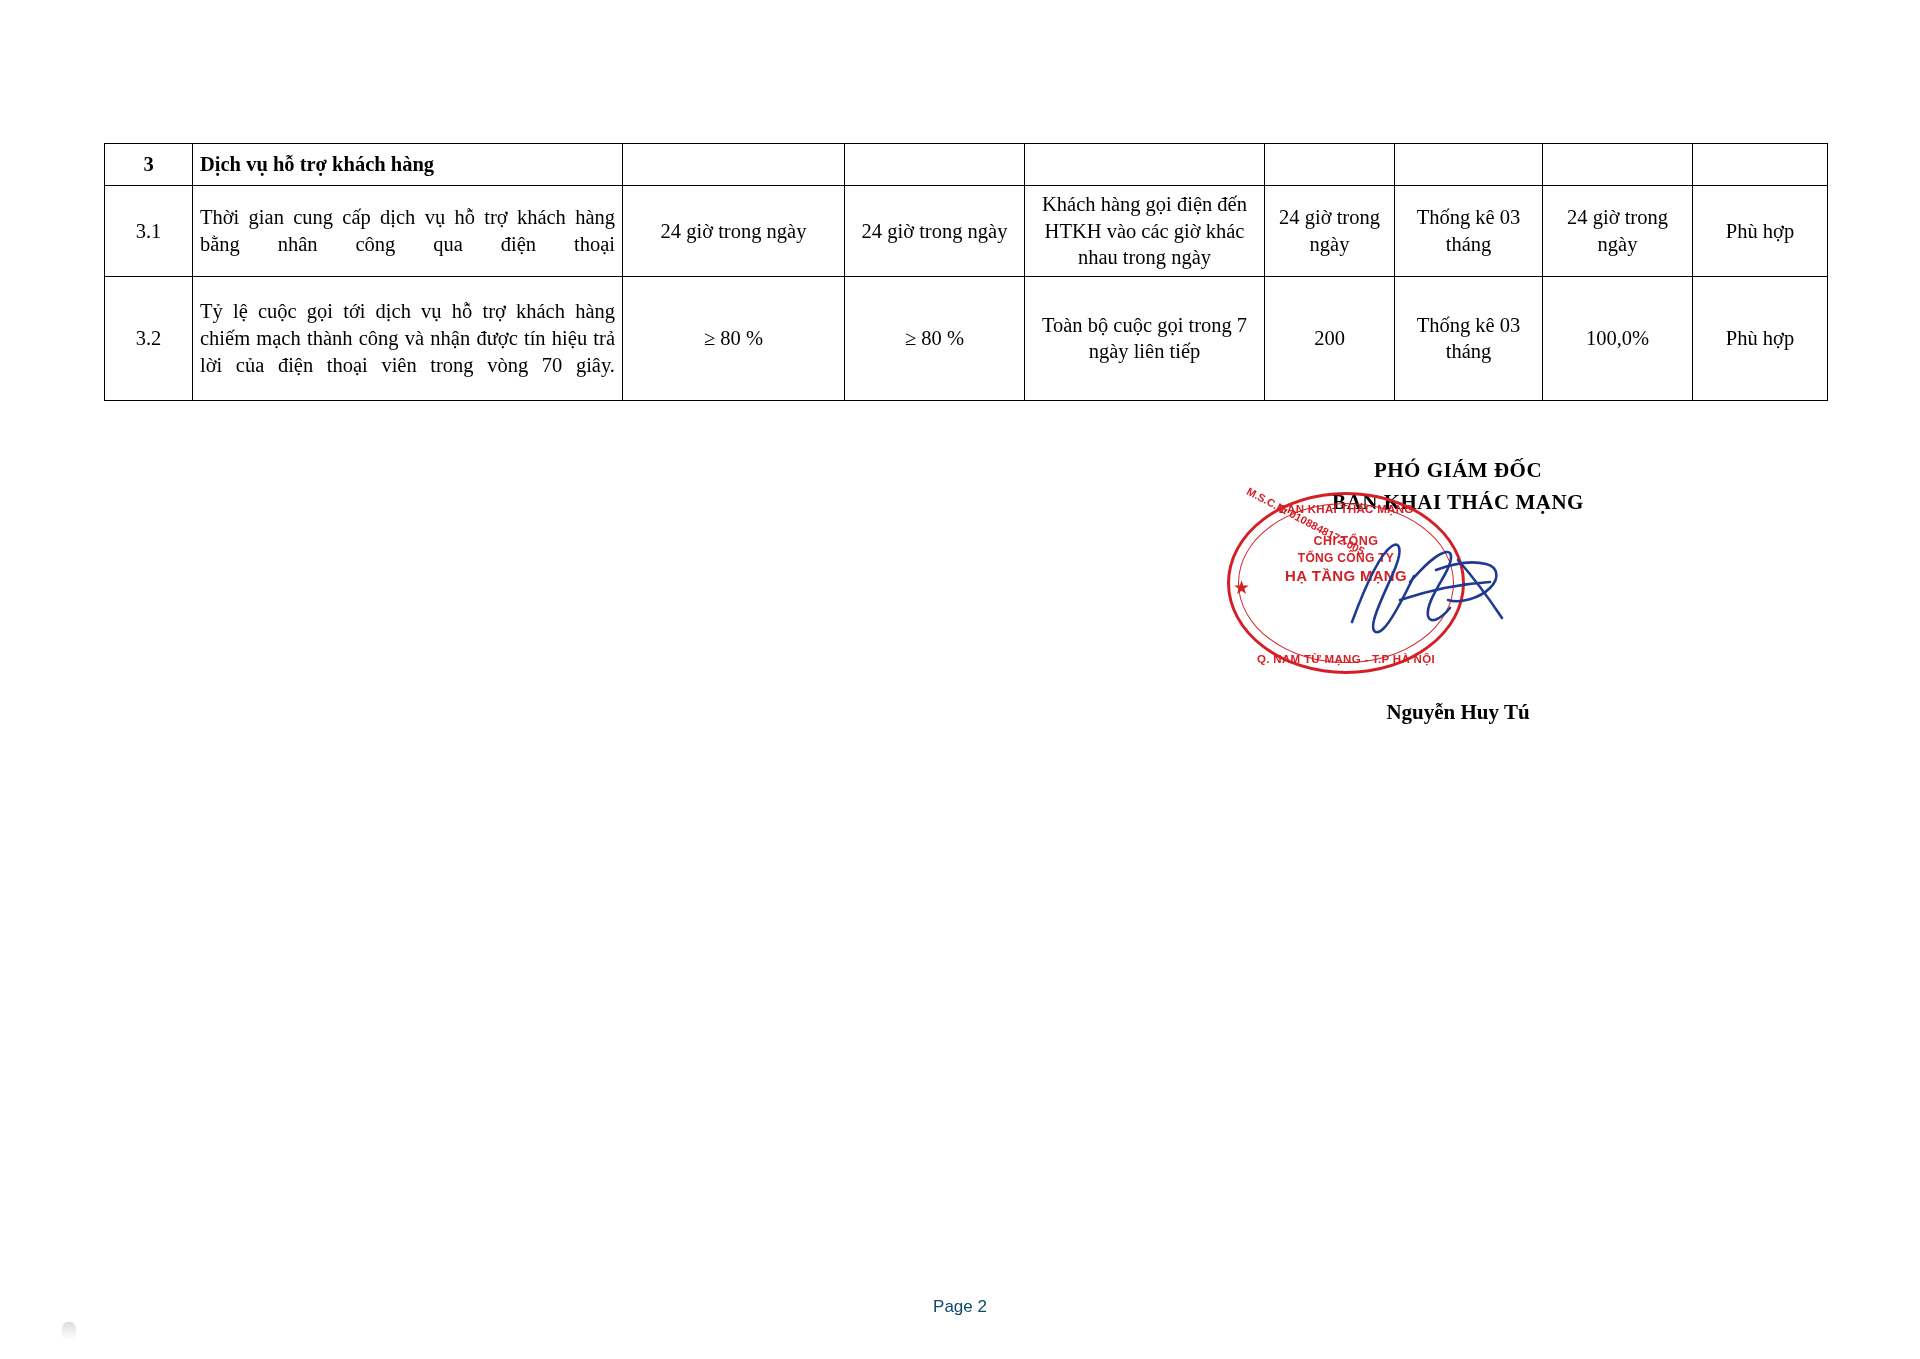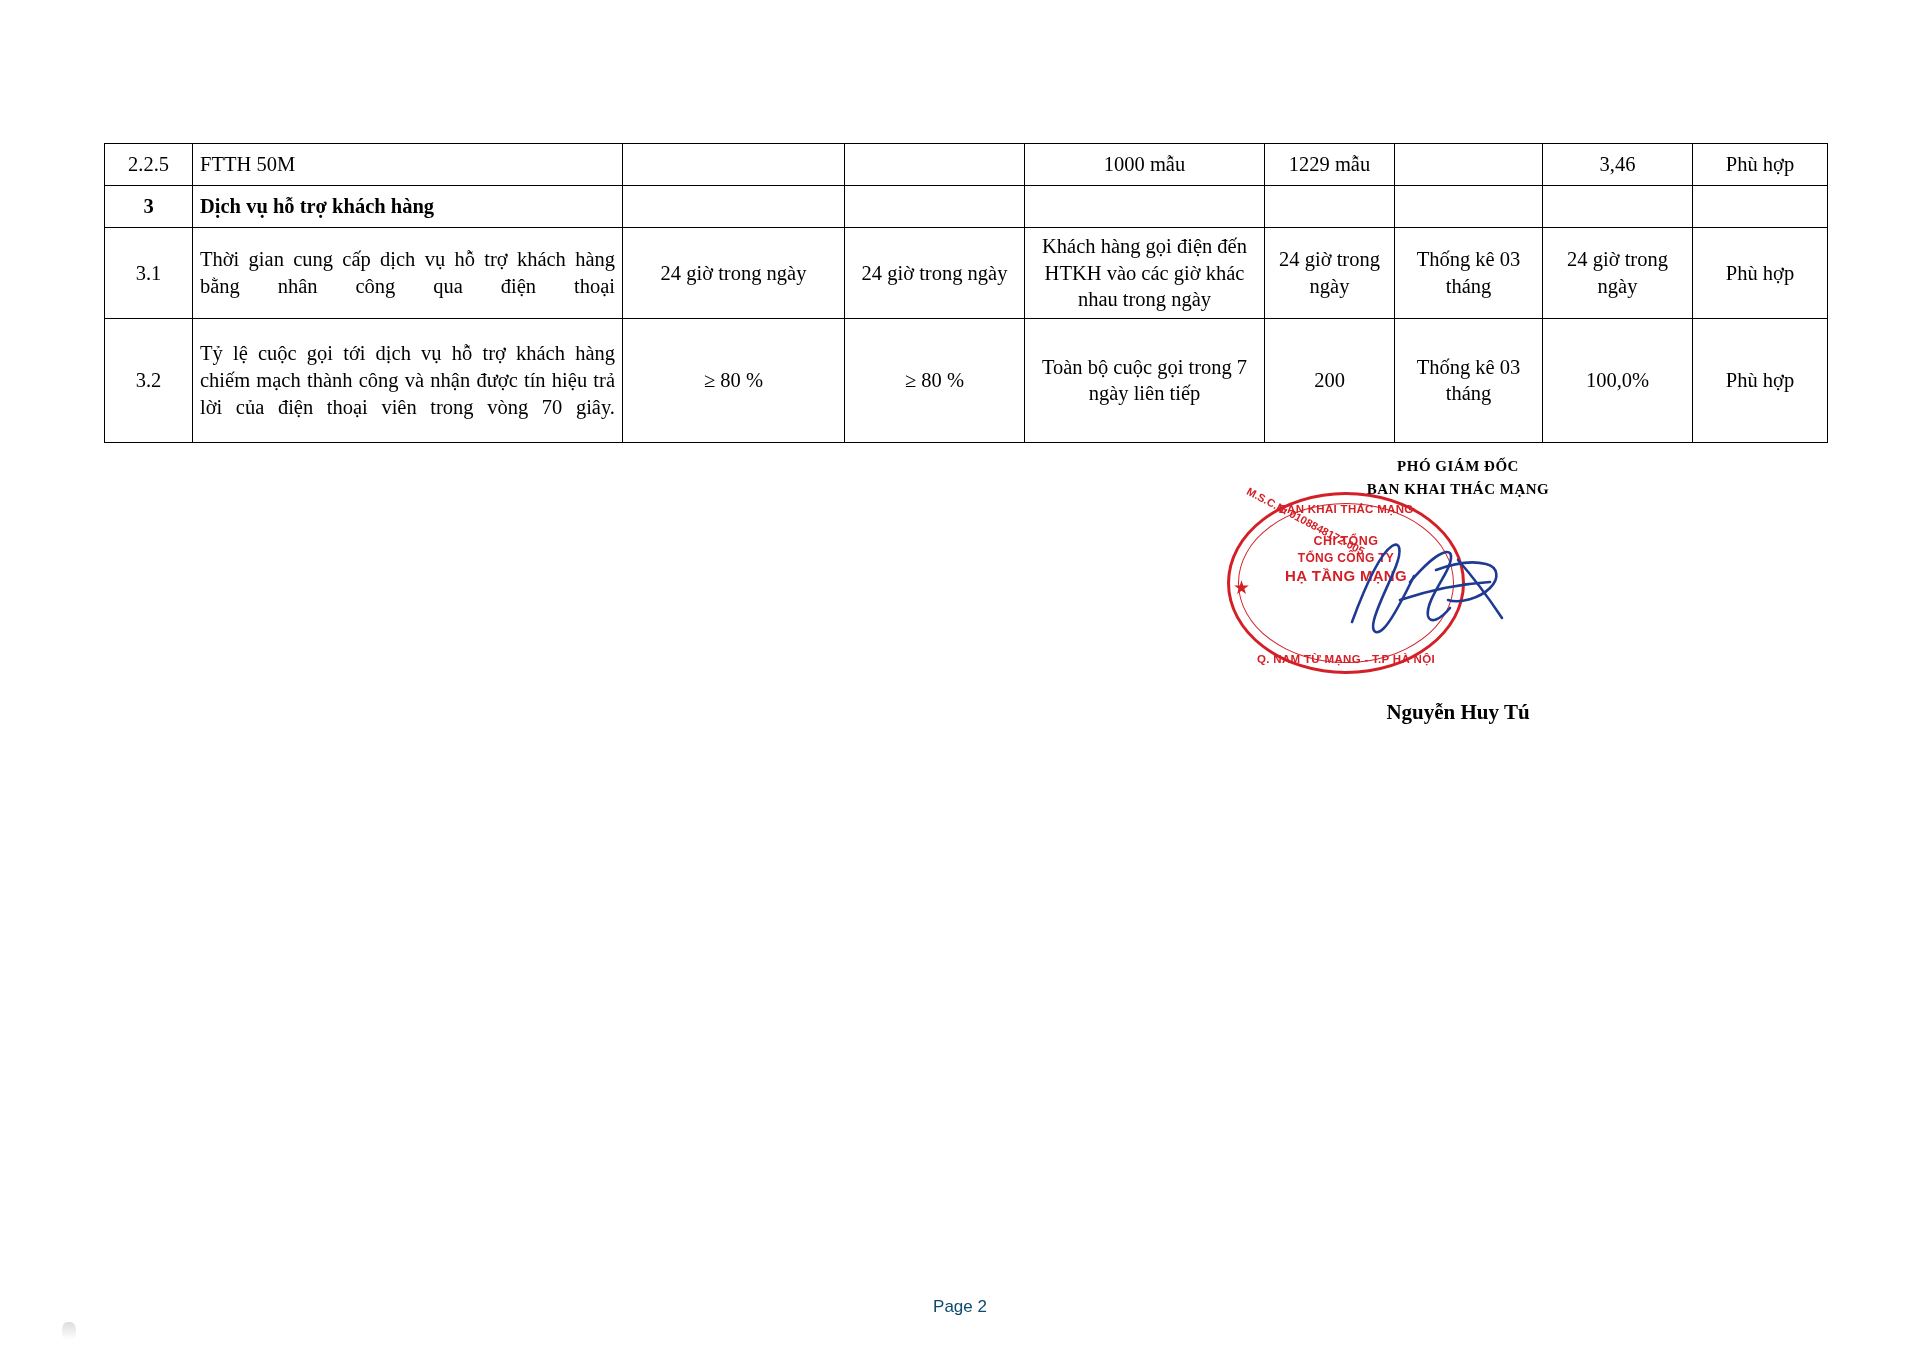--- a/index.html
+++ b/index.html
@@ -65,21 +65,21 @@
   
   .sign-block {
     position: absolute;
     left: 1268px;
     top: 455px;
     width: 380px;
     text-align: center;
     font-family: "Liberation Serif", serif;
   }
   .sign-title {
-    font-size: 15px;
+    font-size: 21px;
     font-weight: bold;
     letter-spacing: .5px;
     line-height: 1.5;
   }
   .sign-name {
     position: absolute;
     left: 1268px;
     top: 700px;
     width: 380px;
     text-align: center;
@@ -203,31 +203,20 @@
           <col class="c-cam">
           <col class="c-tu">
         <col class="c-mau">
           <col class="c-sl">
           <col class="c-tk">
           <col class="c-kq">
           <col class="c-dg">
       </colgroup>
       <tbody>
 
-        <tr class="row-a">
-          <td class="c-num">2.2.5</td>
-          <td class="c-desc" style="text-align:left;text-align-last:left;">FTTH 50M</td>
-          <td class="c-cam"></td>
-          <td class="c-tu"></td>
-          <td class="c-mau">1000 mẫu</td>
-          <td class="c-sl">1229 mẫu</td>
-          <td class="c-tk"></td>
-          <td class="c-kq">3,46</td>
-          <td class="c-dg">Phù hợp</td>
-        </tr>
 
         <tr class="row-h">
           <td class="c-num bold">3</td>
           <td class="c-desc bold" style="text-align:center;text-align-last:left;">Dịch vụ hỗ trợ khách hàng</td>
           <td class="c-cam"></td>
           <td class="c-tu"></td>
           <td class="c-mau"></td>
           <td class="c-sl"></td>
           <td class="c-tk"></td>
           <td class="c-kq"></td>

